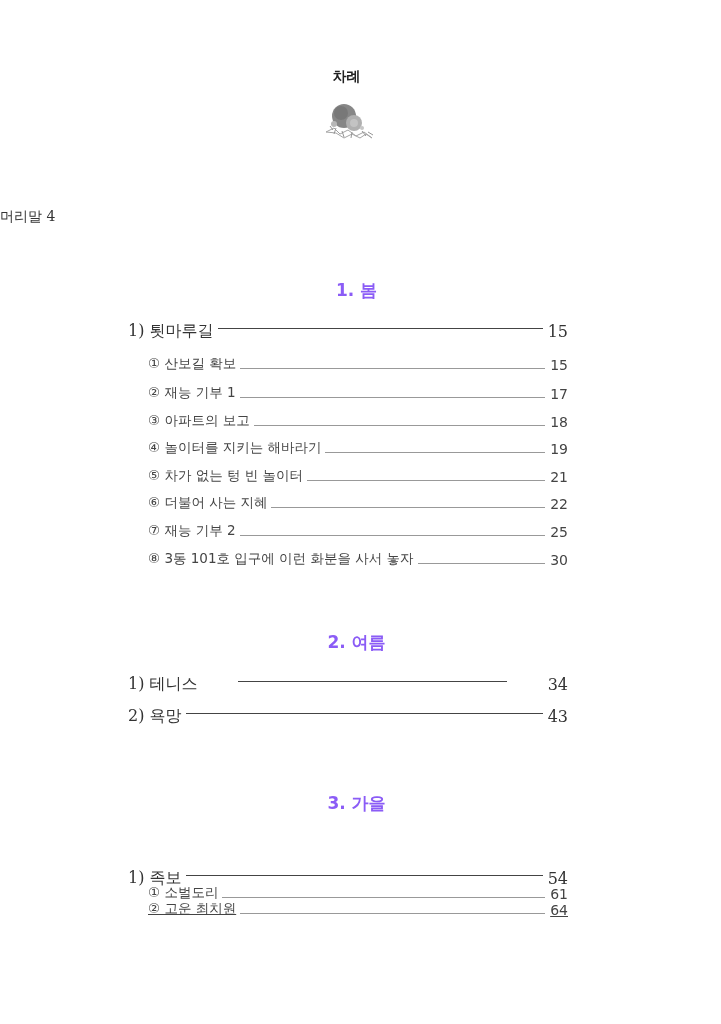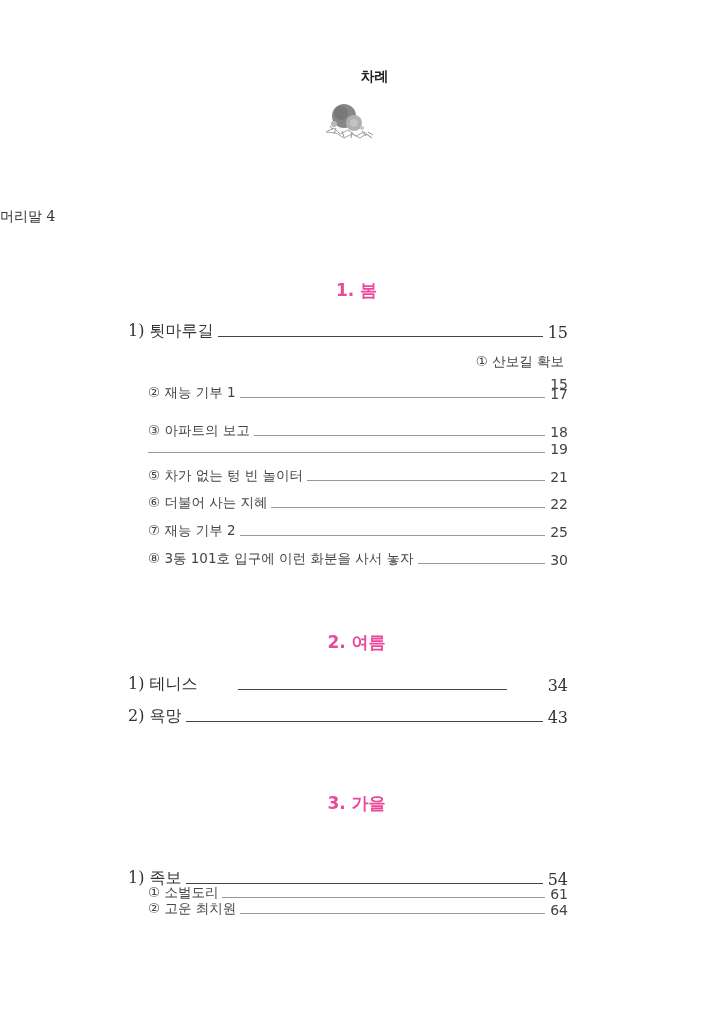--- a/index.html
+++ b/index.html
@@ -1,26 +1,26 @@
 <!DOCTYPE html>
 <html><head>
 <meta charset="utf-8">
 <style>
   html, body { margin:0; padding:0; background:#ffffff; }
   body { width:721px; height:1024px; position:relative; overflow:hidden; color:#222; }
   .abs { position:absolute; }
-  .title { left:0; width:693px; text-align:center; top:68px; font-family:"DejaVu Sans", sans-serif; font-weight:bold; font-size:14px; color:#222;margin-left:28px; }
+  .title { left:0; width:693px; text-align:center; top:68px; font-family:"DejaVu Sans", sans-serif; font-weight:bold; font-size:14px; color:#222; }
   .flower { left:322px; top:98px; width:56px; height:44px; }
   .preface { left:0; width:693px; top:208px; font-family:"DejaVu Serif", serif; font-size:14px; color:#333; }
-  .section-heading { left:0; width:713px; text-align:center; font-family:"DejaVu Sans", sans-serif; font-weight:bold; font-size:17px; color:#ec4899; }
+  .section-heading { left:0; width:713px; text-align:center; font-family:"DejaVu Sans", sans-serif; font-weight:bold; font-size:17px; color:#8b5cf6; }
   .entry { left:128px; width:440px; display:flex; align-items:flex-end; }
   .entry .label { white-space:nowrap; padding-right:4px; }
   .entry .leader { flex:1; margin-bottom:5px; margin-right:5px; }
   .entry .page { white-space:nowrap; text-align:right; }
-  .main-entry { font-family:"DejaVu Serif", serif; font-size:16px; color:#333; height:22px; }
+  .main-entry { font-family:"DejaVu Serif", serif; font-size:16px; color:#333; height:22px;align-items:center; }
   .main-entry .leader { border-bottom:1.5px solid #444; }
   .sub-entry { left:148px; width:420px; font-family:"DejaVu Sans", sans-serif; font-size:13.5px; color:#444; height:20px; }
   .sub-entry .leader { border-bottom:1px solid #999; margin-bottom:4px; }
   .sub-entry .page { font-size:14px; color:#444; }
 </style>
 </head>
 <body>
 
 <div class="abs title">차례</div>
 
@@ -44,36 +44,37 @@
 </div>
 
 <div class="abs section-heading" style="top:279px;">1. 봄</div>
 
 <div class="abs entry main-entry" style="top:320px;">
   <span class="label">1) 툇마루길</span>
   <span class="leader"></span>
   <span class="page">15</span>
 </div>
 
-<div class="abs entry sub-entry" style="top:353px;flex-direction:column;">
+<div class="abs entry sub-entry" style="top:353px;">
   <span class="label">① 산보길 확보</span>
   <span class="leader"></span>
   <span class="page">15</span>
 </div>
 <div class="abs entry sub-entry" style="top:382px;">
   <span class="label">② 재능 기부 1</span>
   <span class="leader"></span>
   <span class="page">17</span>
 </div>
-<div class="abs entry sub-entry" style="top:420px;justify-content:flex-end;">
+<div class="abs entry sub-entry" style="top:410px;justify-content:flex-end;">
   <span class="label">③ 아파트의 보고</span>
   <span class="leader"></span>
   <span class="page">18</span>
 </div>
 <div class="abs entry sub-entry" style="top:437px;">
+  <span class="label">④ 놀이터를 지키는 해바라기</span>
   <span class="leader"></span>
   <span class="page">19</span>
 </div>
 <div class="abs entry sub-entry" style="top:465px;">
   <span class="label">⑤ 차가 없는 텅 빈 놀이터</span>
   <span class="leader"></span>
   <span class="page">21</span>
 </div>
 <div class="abs entry sub-entry" style="top:492px;">
   <span class="label">⑥ 더불어 사는 지혜</span>
@@ -109,17 +110,17 @@
 <div class="abs entry main-entry" style="top:867px;">
   <span class="label">1) 족보</span>
   <span class="leader"></span>
   <span class="page">54</span>
 </div>
 <div class="abs entry sub-entry" style="top:882px;">
   <span class="label">① 소벌도리</span>
   <span class="leader"></span>
   <span class="page">61</span>
 </div>
-<div class="abs entry sub-entry" style="top:898px;">
+<div class="abs entry sub-entry" style="top:898px;text-decoration:underline;">
   <span class="label">② 고운 최치원</span>
   <span class="leader"></span>
   <span class="page">64</span>
 </div>
 
 </body></html>

